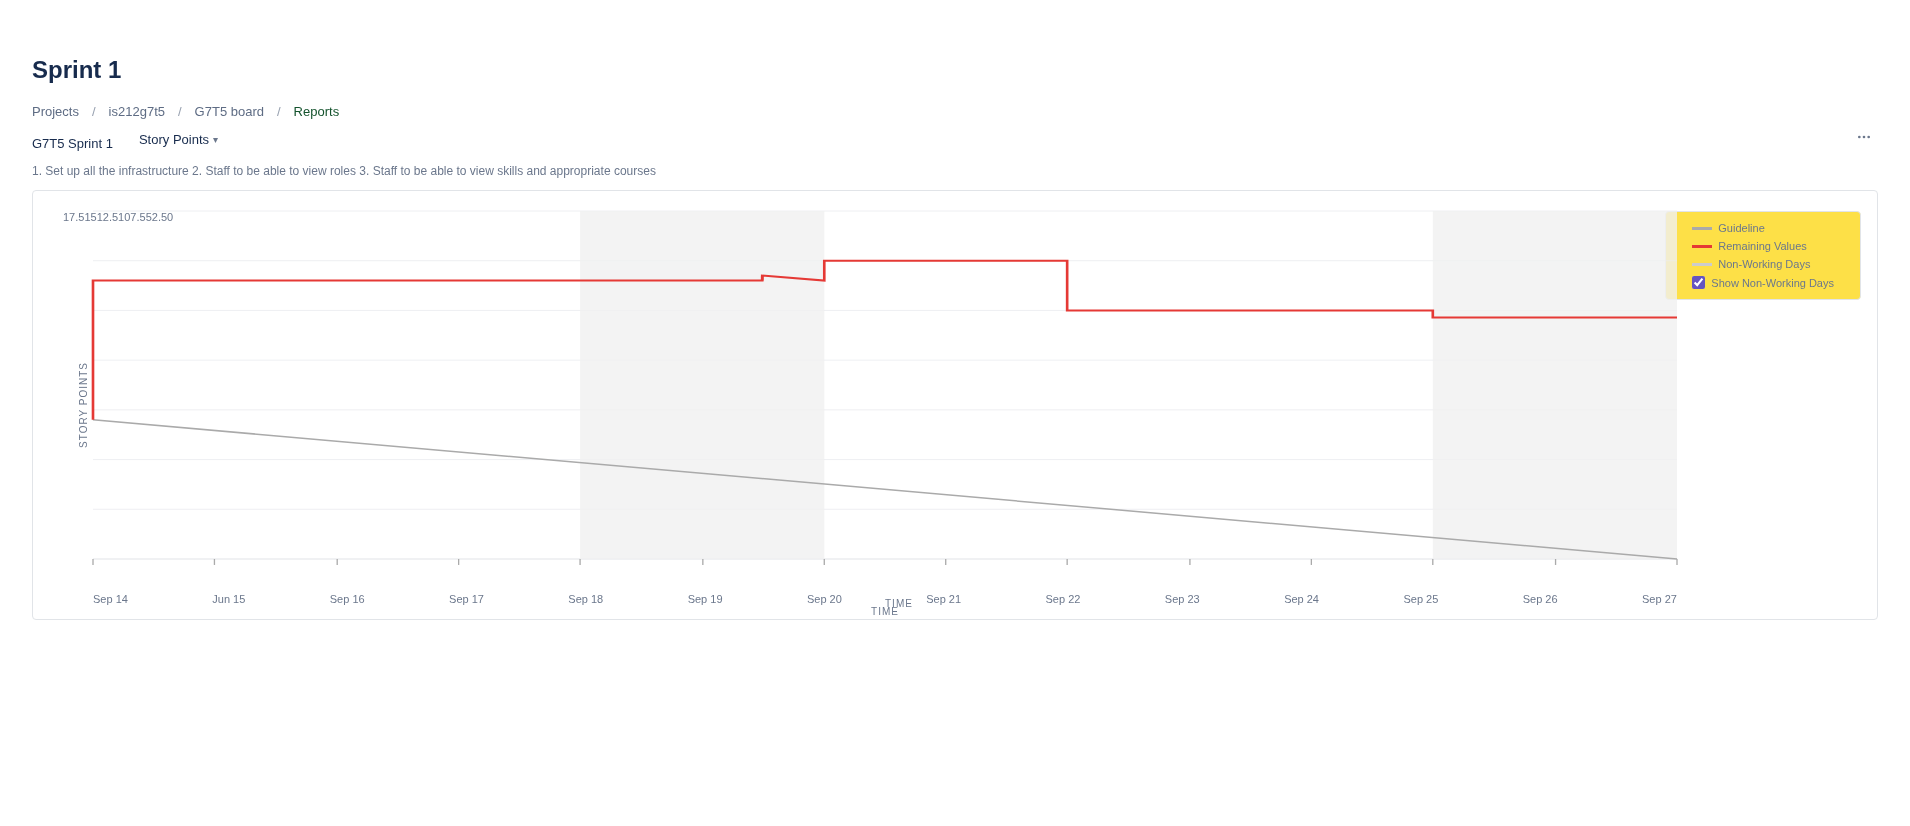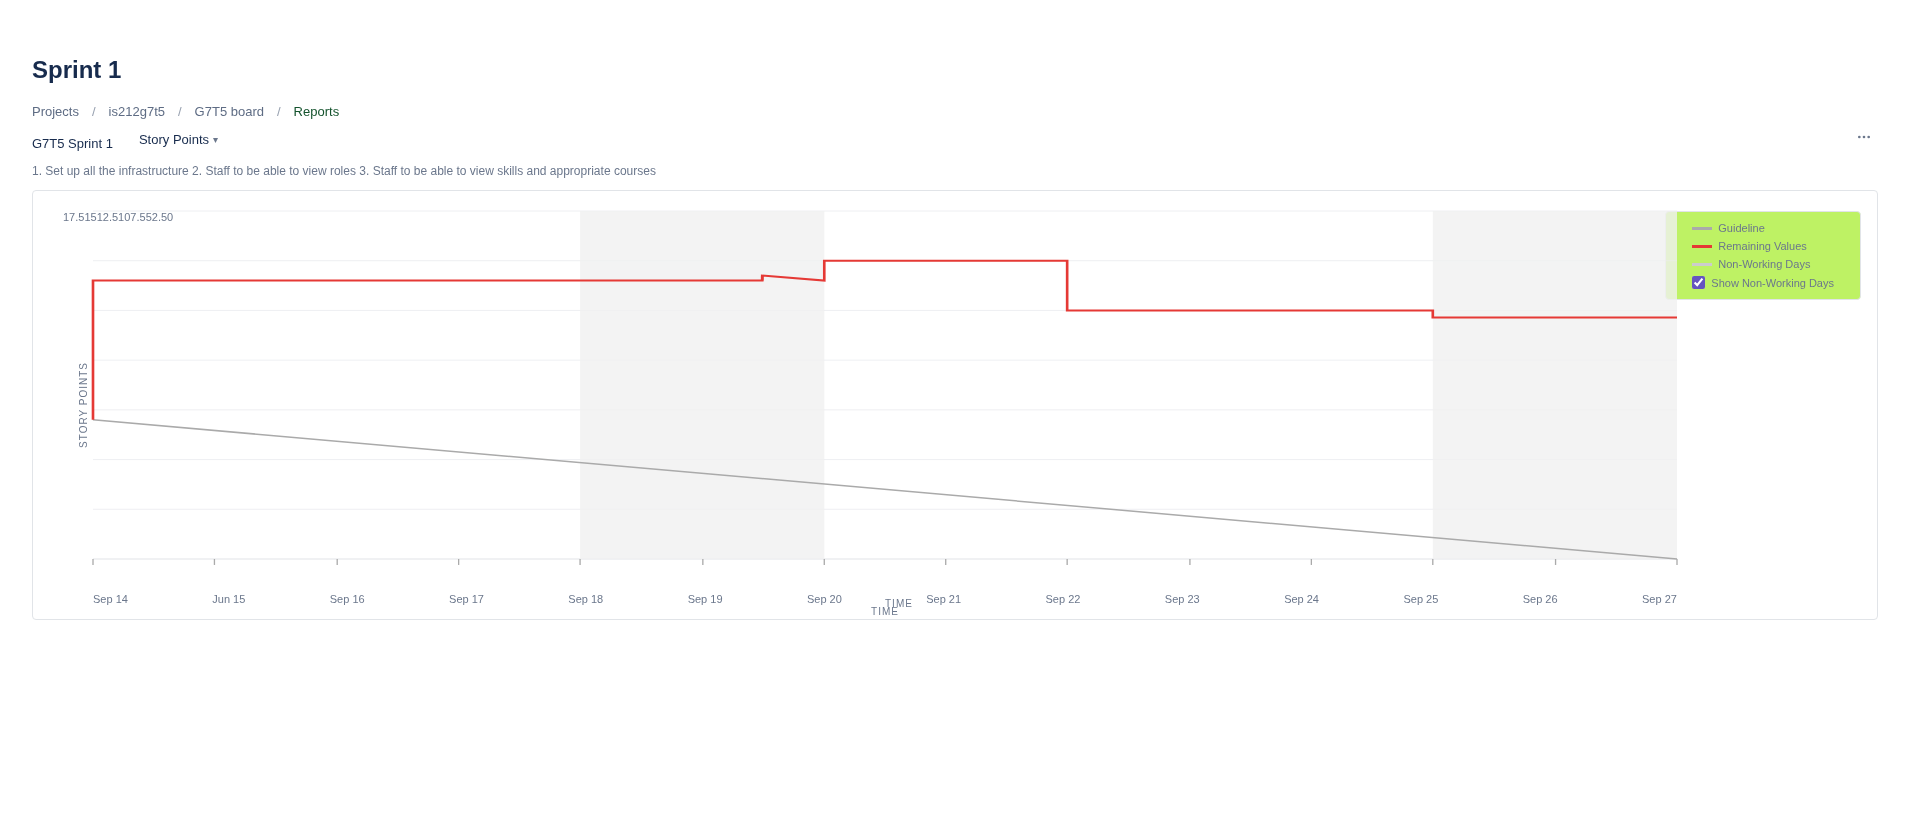--- a/index.html
+++ b/index.html
@@ -16,21 +16,21 @@
     .icon-btn { background: none; border: none; cursor: pointer; color: #6b778c; font-size: 18px; padding: 4px 6px; border-radius: 4px; }
     .toolbar { display: flex; justify-content: space-between; align-items: center; margin-bottom: 10px; }
     .toolbar-left { display: flex; gap: 20px; align-items: flex-end; }
     .sprint-label { font-size: 13px; font-weight: 500; color: #172b4d; }
     .dropdown-btn { display: flex; align-items: center; gap: 4px; font-size: 13px; color: #172b4d; background: none; border: none; cursor: pointer; padding: 4px 6px; border-radius: 3px; }
     .dropdown-chevron { font-size: 10px; color: #6b778c; }
     .sprint-desc { font-size: 12px; color: #6b778c; margin-bottom: 12px; }
     .chart-container { position: relative; width: 100%; height: 430px; border: 1px solid #e1e4e8; border-radius: 4px; background: #fff; }
     .y-axis-label { position: absolute; left: 8px; top: 50%; transform: translateY(-50%) rotate(-90deg); font-size: 10px; color: #6b778c; letter-spacing: 1px; text-transform: uppercase; white-space: nowrap; }
     .x-axis-label { position: absolute; bottom: 10px; left: 50%; transform: translateX(-50%); font-size: 10px; color: #6b778c; letter-spacing: 1px; text-transform: uppercase; }
-    .legend { position: absolute; right: 16px; top: 20px; background: #bef264; border: 1px solid #e1e4e8; border-radius: 4px; padding: 10px 26px; font-size: 11px; }
+    .legend { position: absolute; right: 16px; top: 20px; background: #fde047; border: 1px solid #e1e4e8; border-radius: 4px; padding: 10px 26px; font-size: 11px; }
     .legend-item { display: flex; align-items: center; gap: 6px; margin-bottom: 6px; color: #6b778c; }
     .legend-item:last-child { margin-bottom: 0; }
     .legend-color { width: 20px; height: 3px; }
     .legend-checkbox { width: 13px; height: 13px; accent-color: #6554c0; }
     svg.chart-svg { width: 100%; height: 100%; overflow: visible; }
   </style>
 </head>
 <body>
 
 <div class="page">

